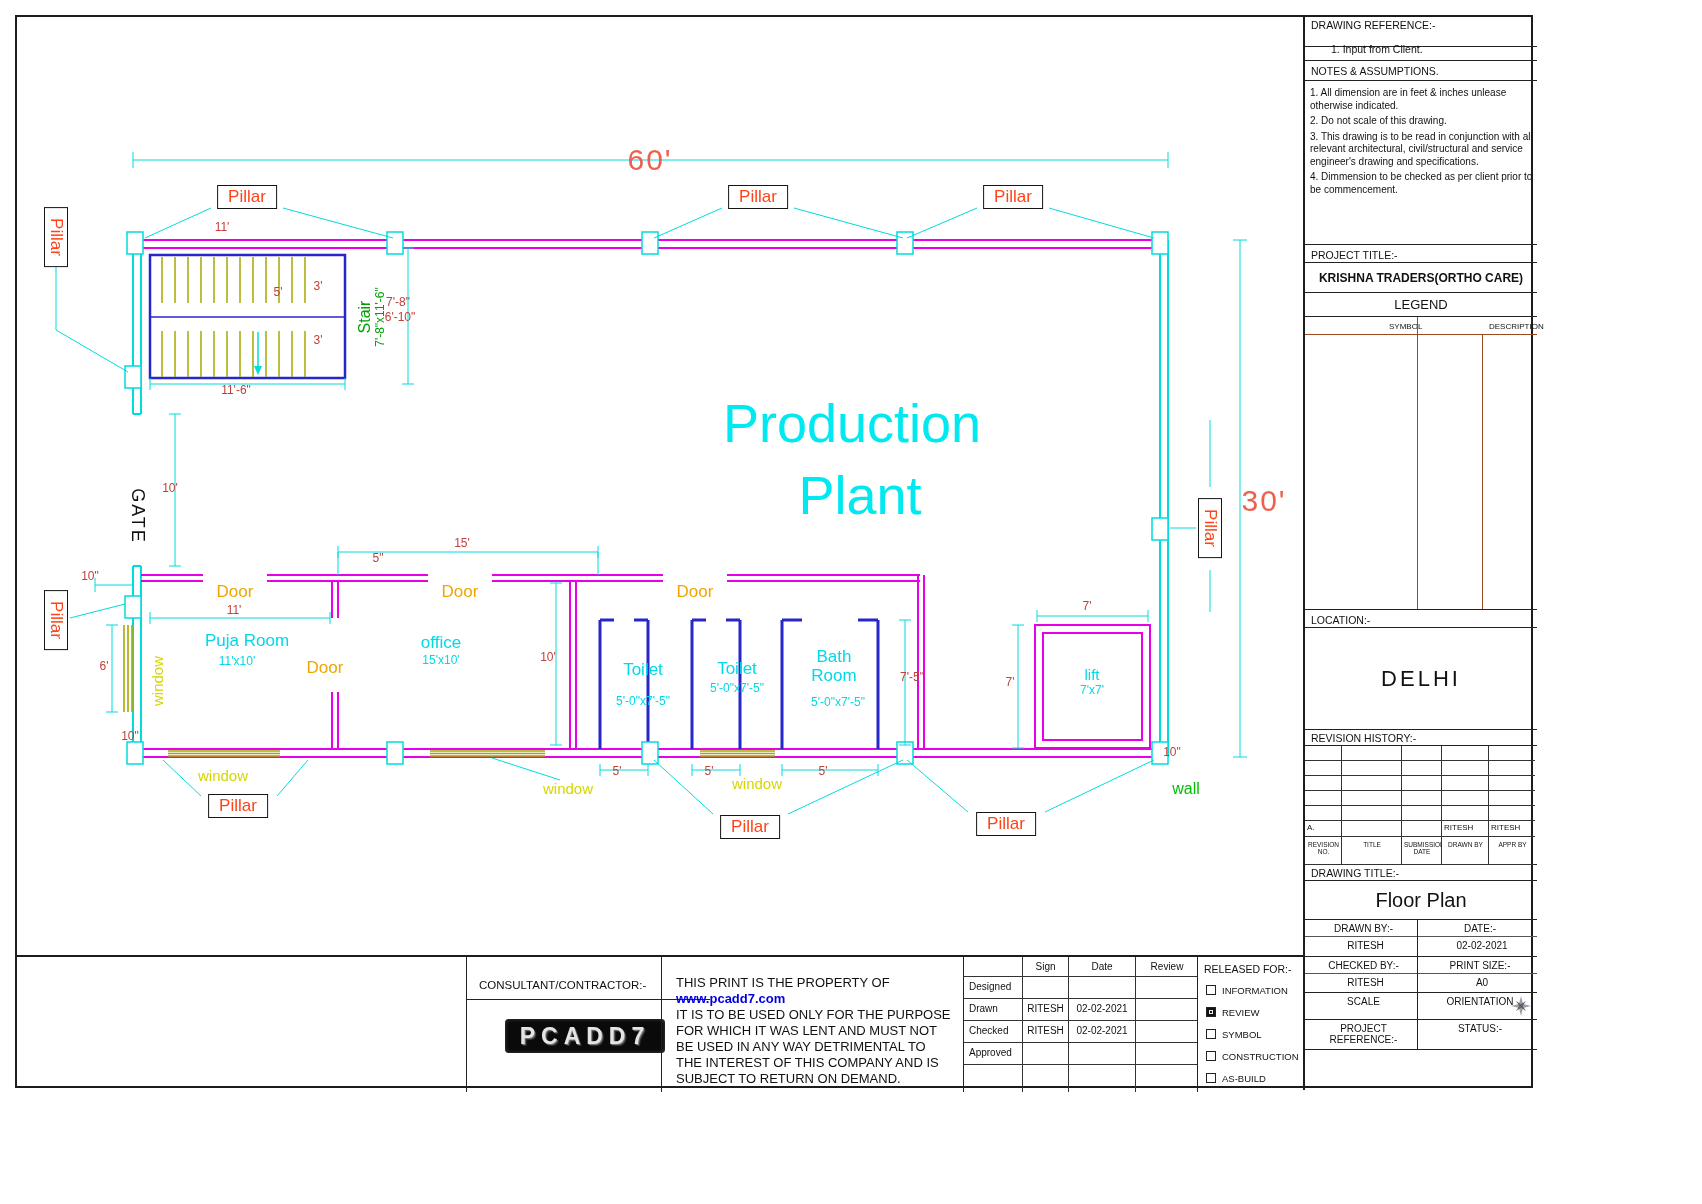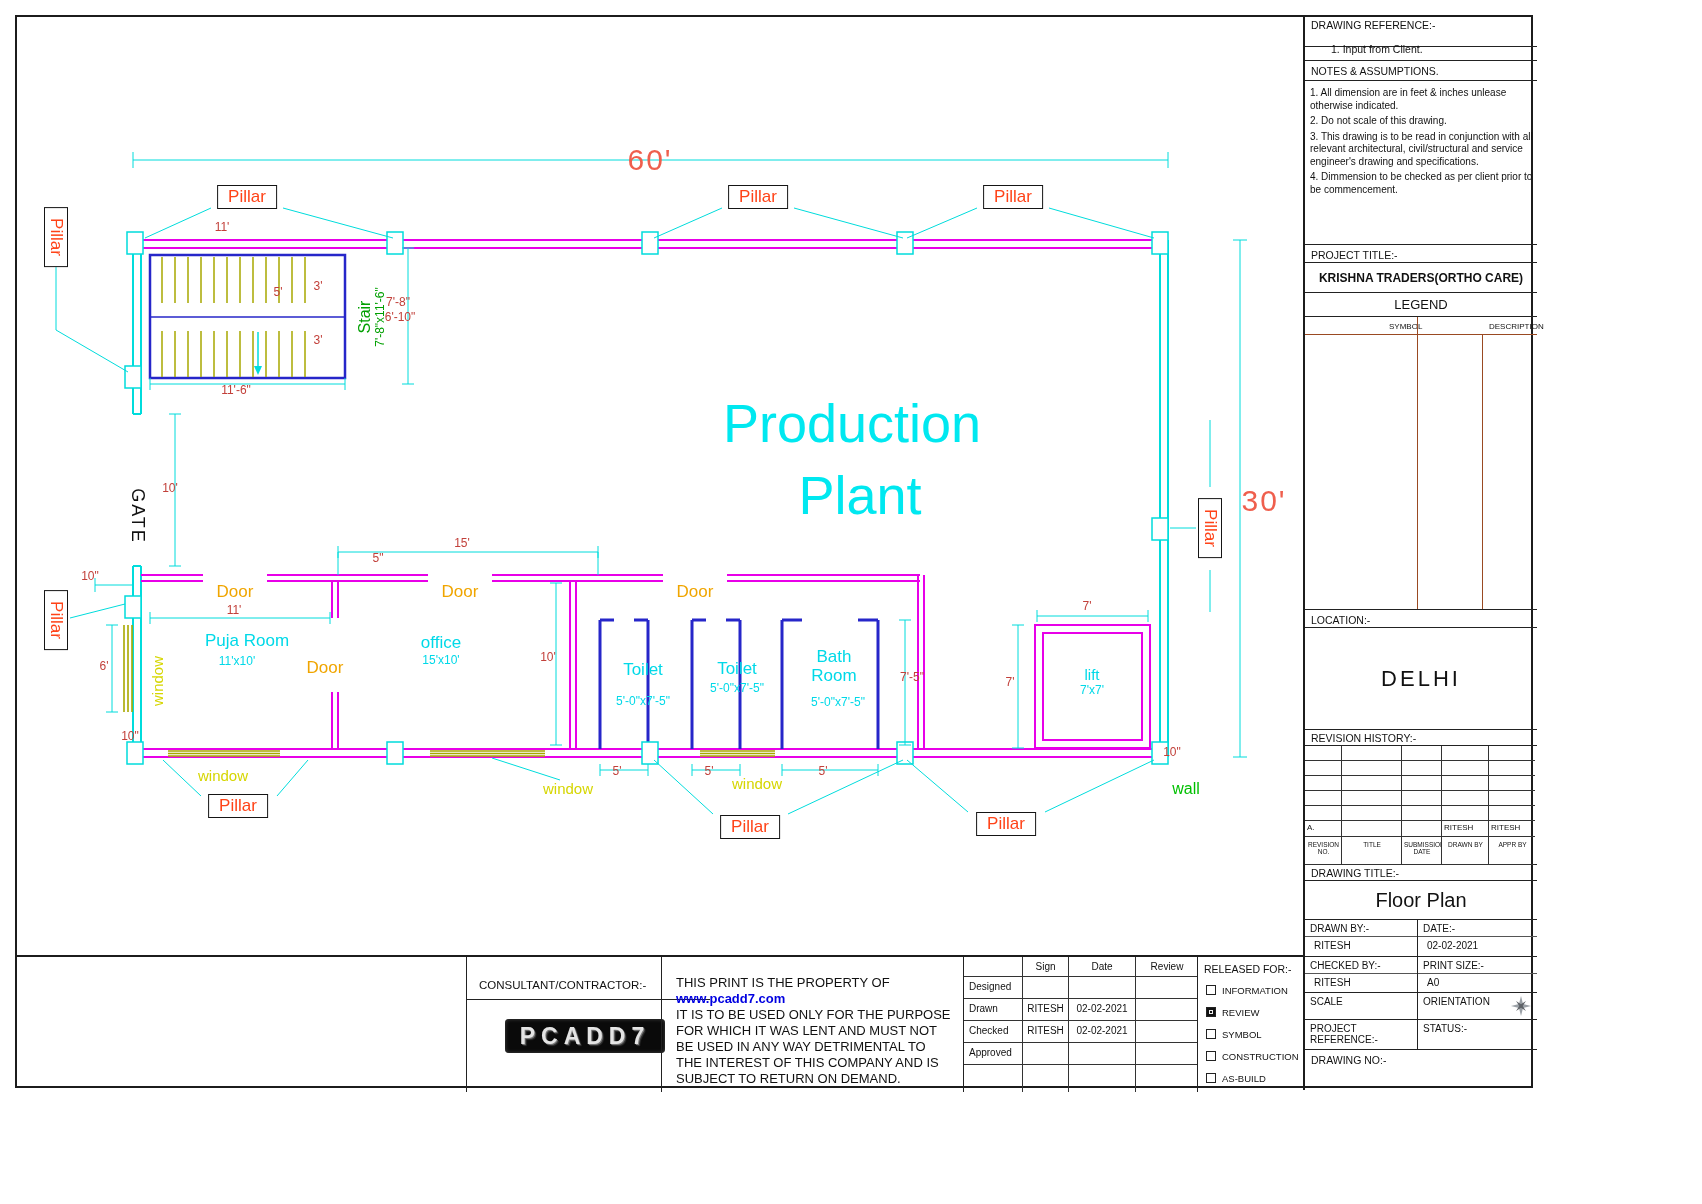--- a/index.html
+++ b/index.html
@@ -41,21 +41,21 @@
   
   .rev{position:absolute;left:0;top:731px;width:232px;height:119px;display:grid;
        grid-template-columns:37px 60px 40px 47px 46px;grid-template-rows:repeat(5,15px) 16px 28px;
        border-bottom:1.5px solid #222;box-sizing:border-box;}
   .rc{border-right:1px solid #333;border-bottom:1px solid #333;font-size:8px;font-style:normal;
       overflow:hidden;padding:2px 1px 0 2px;box-sizing:border-box;}
   .rc.hd{font-size:6.5px;line-height:1.15;text-align:center;padding-top:4px;}
   .rev i:nth-child(5n){border-right:none;}
   
   .tb-row{position:absolute;left:0;width:232px;border-bottom:1.5px solid #222;display:flex;box-sizing:border-box;}
-  .half{width:112px;box-sizing:border-box;}
+  .half{width:112px;box-sizing:border-box;text-align:center;}
   .half.right{flex:1;border-left:1.5px solid #222;}
   .lbl{height:17px;border-bottom:1px solid #555;font-size:10px;padding:3px 0 0 5px;box-sizing:border-box;}
   .lbl.plain{border-bottom:none;}
   .val{font-size:10px;padding:3px 0 0 9px;}
 
   
   #strip{position:absolute;left:15px;top:955px;width:1288px;height:135px;border-top:2px solid #1c1c1c;box-sizing:border-box;}
   .sec{position:absolute;top:0;height:135px;border-left:1.5px solid #222;box-sizing:border-box;}
   #consultant{left:403px;width:243px;margin-left:48px;}
   #propertytxt{left:646px;width:302px;}
@@ -322,21 +322,20 @@
       </div>
     </div>
     <div class="tb-row" style="top:1005px;height:30px">
       <div class="half">
           <div class="lbl plain">PROJECT REFERENCE:-</div>
         </div>
       <div class="half right">
           <div class="lbl plain">STATUS:-</div>
         </div>
     </div>
-    <div class="tb-box tb-label" style="top:1035px;height:40px;border-bottom:none">DRAWING NO:-</div>
   </div>
 
   <div id="strip">
 
     <div id="consultant" class="sec">
       <div class="cons-lbl">CONSULTANT/CONTRACTOR:-</div>
       <div class="cons-line"></div>
       <div class="logo">PCADD7</div>
     </div>
 

